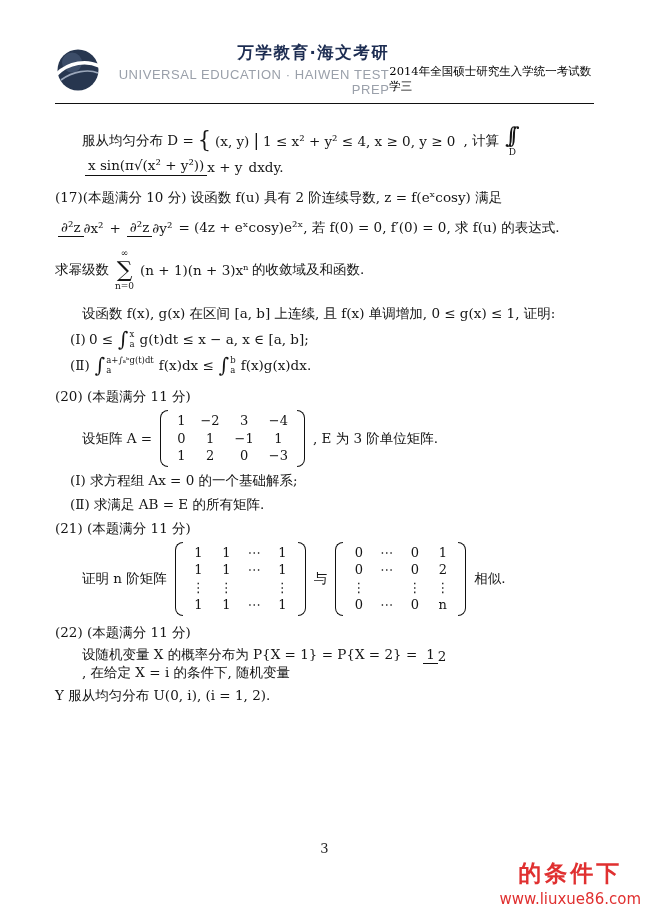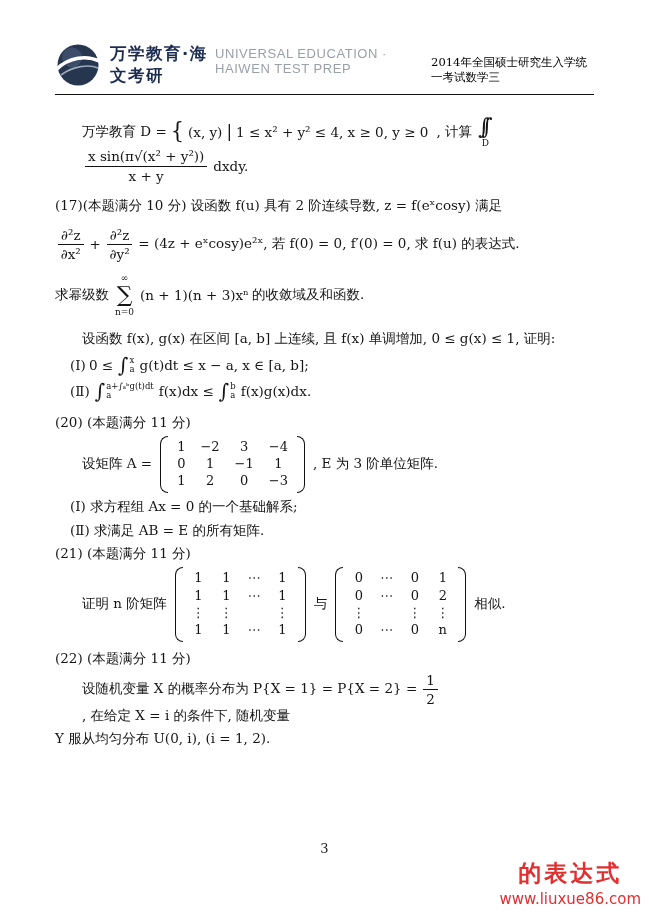--- a/index.html
+++ b/index.html
@@ -4,40 +4,40 @@
 <style>
   * { margin:0; padding:0; box-sizing:border-box; }
   html,body { background:#ffffff; }
   body { font-family:"DejaVu Serif","Liberation Serif",serif; color:#151515; }
   .page { position:relative; width:649px; height:912px; background:#ffffff; overflow:hidden; margin:0 auto; }
 
   
   header { display:flex; justify-content:space-between; align-items:flex-end; padding:42px 55px 4px 55px; }
   .logo { display:flex; align-items:center; gap:9px; }
   .logo-icon svg { display:block; }
-  .logo-text { display:flex; flex-direction:row; }
+  .logo-text { display:flex; flex-direction:column;text-align:right; }
   .logo-title { font-family:"DejaVu Sans","Liberation Sans",sans-serif; font-weight:bold; font-size:16.5px; color:#1d2d52; letter-spacing:1.5px; }
   .logo-sub { font-family:Liberation Sans, sans-serif; font-size:13px; color:#9aa0aa; letter-spacing:0.55px; margin-top:3px; }
   .exam-title { font-size:11.5px; color:#000; padding-bottom:3px; }
   .rule { height:0; border:0; border-top:1.6px solid #111; margin:2px 55px 0 55px; }
 
   
   main { padding:20px 55px 0 55px; font-size:13.5px; }
   .p { line-height:1.55; margin-bottom:11px; }
   .fline { display:flex; align-items:center; flex-wrap:wrap; column-gap:3px; margin-bottom:11px; }
   .ind1 { padding-left:27px; }
   .ind2 { padding-left:15px; }
   .inds { padding-left:7px; }
   .mb-s { margin-bottom:6px; }
   .mb-xs { margin-bottom:3px; }
 
   
   .brace { font-size:1.55em; font-weight:300; transform:scaleY(1.05); padding:0 1px; line-height:1; }
   .bar { font-size:1.25em; padding:0 1px; line-height:1; }
-  .frac { display:inline-flex; flex-direction:column; align-items:center; text-align:center; margin:0 3px; line-height:1.2; }
+  .frac { display:inline-flex; align-items:center; text-align:center; margin:0 3px; line-height:1.2; }
   .frac .num { border-bottom:1px solid #111; padding:0 3px 1px 3px; }
   .frac .den { padding-top:1px; }
   .bigop { display:inline-flex; flex-direction:column; align-items:center; margin:0 3px; line-height:1; }
   .bigop .lim { font-size:9px; line-height:1.15; }
   .bigop .op { font-size:22px; line-height:1.05; }
   .dint { letter-spacing:-0.38em; padding-right:0.38em; }
   .intgrp { display:inline-flex; margin:0 2px; }
   .intgrp .int { font-size:20px; line-height:1; }
   .intgrp .lims { display:flex; flex-direction:column; justify-content:space-between; font-size:8.5px; line-height:1; padding:1px 0 1px 1px; }
   .matrix { display:inline-flex; align-items:stretch; margin:0 5px; }
@@ -72,21 +72,21 @@
         <div class="logo-sub">UNIVERSAL EDUCATION  ·  HAIWEN TEST PREP</div>
       </div>
     </div>
     <div class="exam-title">2014年全国硕士研究生入学统一考试数学三</div>
   </header>
   <div class="rule"></div>
 
   <main>
 
     <p class="fline ind1">
-      <span>万学教育 D =</span>
+      <span>服从均匀分布 D =</span>
       <span class="brace">{</span>
       <span>(x, y)</span>
       <span class="bar">|</span>
       <span>1 ≤ x² + y² ≤ 4, x ≥ 0, y ≥ 0</span>
       <span class="brace"></span>
       <span>, 计算</span>
       <span class="bigop">
         <span class="op dint">∫∫</span>
         <span class="lim">D</span>
       </span>
@@ -241,17 +241,17 @@
       </span>
       <span>, 在给定 X = i 的条件下, 随机变量</span>
     </p>
     <p class="p">Y 服从均匀分布 U(0, i), (i = 1, 2).</p>
 
   </main>
 
   <div class="page-num">3</div>
 
   <div class="watermark">
-    <div class="wm-site">的表达式</div>
+    <div class="wm-site">的条件下</div>
     <div class="wm-url">www.liuxue86.com</div>
   </div>
 
 </div>
 
 </body></html>

